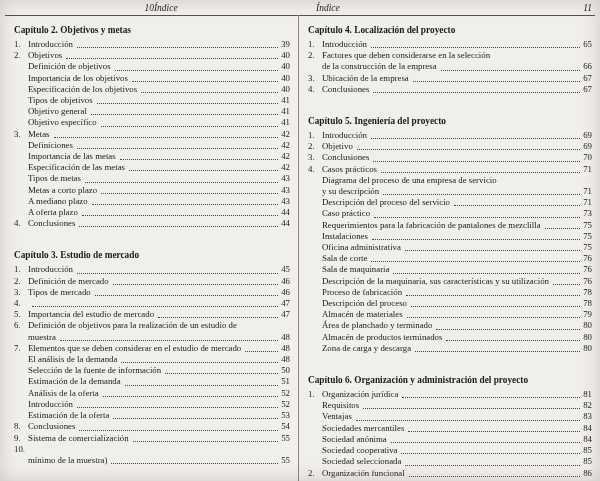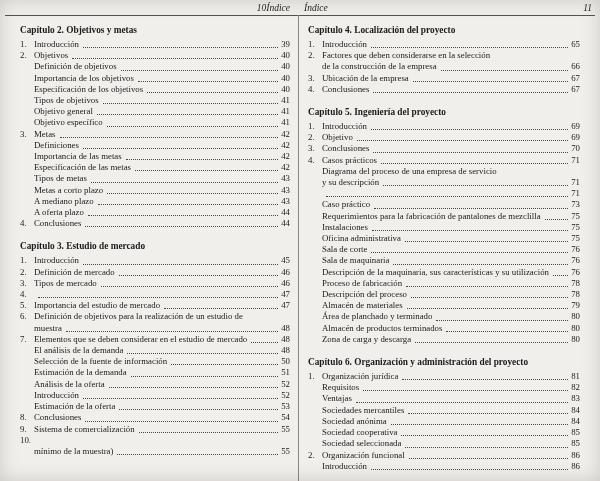--- a/index.html
+++ b/index.html
@@ -7,29 +7,29 @@
     width:600px;height:481px;overflow:hidden;position:relative;
     background:#f1efec;
     font-family:"Liberation Serif","DejaVu Serif",serif;
     color:#1b1b1b;
   }
   .scan-frame{position:absolute;inset:0;box-shadow:inset 0 0 18px rgba(90,85,80,.25);pointer-events:none;}
   .header{
     position:absolute;top:2px;left:8px;right:8px;display:flex;
     font-style:italic;font-size:9.5px;line-height:12px;
   }
-  .half-left{width:282px;display:flex;justify-content:flex-end;}
+  .half-left{width:282px;display:flex;justify-content:center;margin-left:12px;}
   .half-right{flex:1;display:flex;justify-content:space-between;padding-left:14px;}
   .top-rule{position:absolute;top:15px;left:5px;right:5px;height:1px;background:#55524e;}
   .page-divider{position:absolute;top:15px;bottom:0;left:298px;width:1px;background:#8a8782;}
   .columns{position:absolute;top:16px;left:0;right:0;bottom:0;display:flex;}
   .col{box-sizing:border-box;padding-top:8px;}
-  .col-left{width:298px;padding-left:20px;padding-right:8px;}
-  .col-right{flex:1;padding-left:10px;padding-right:20px;}
-  .section + .section{margin-top:11px;}
+  .col-left{width:298px;padding-left:14px;padding-right:8px;}
+  .col-right{flex:1;padding-left:10px;padding-right:8px;}
+  .section + .section{margin-top:20px;}
   .sec-title{
     font-weight:bold;font-size:9.3px;line-height:12px;margin-bottom:3px;
     white-space:nowrap;overflow:hidden;
   }
   .entry{
     display:flex;align-items:flex-end;
     font-size:8.8px;line-height:11.2px;
   }
   .entry .num{width:14px;flex-shrink:0;}
   .entry.indent1{padding-left:14px;}
@@ -309,20 +309,21 @@
         </div>
         <div class="entry indent1 noPage">
           <span class="label">Diagrama del proceso de una empresa de servicio</span>
         </div>
         <div class="entry indent1">
           <span class="label">y su descripción</span>
           <span class="leader"></span>
           <span class="pg">71</span>
         </div>
         <div class="entry indent1">
+          <span class="label">Descripción del proceso del servicio</span>
           <span class="leader"></span>
           <span class="pg">71</span>
         </div>
         <div class="entry indent1">
           <span class="label">Caso práctico</span>
           <span class="leader"></span>
           <span class="pg">73</span>
         </div>
         <div class="entry indent1">
           <span class="label">Requerimientos para la fabricación de pantalones de mezclilla</span>

